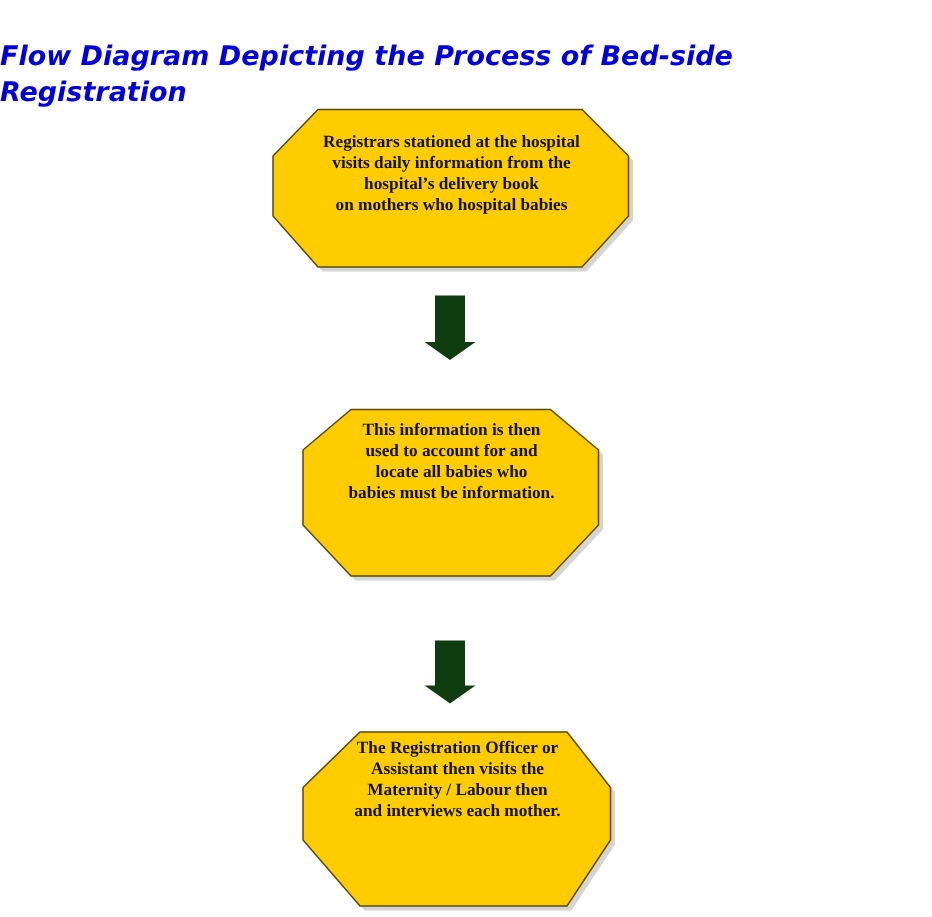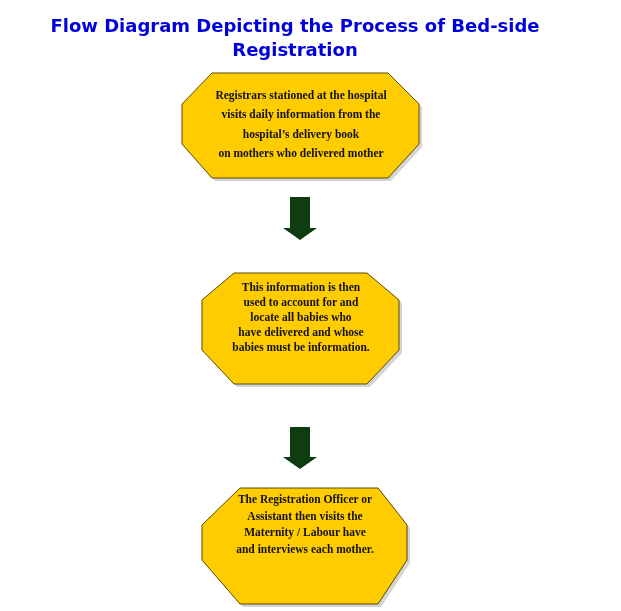--- a/index.html
+++ b/index.html
@@ -1,26 +1,26 @@
 <!DOCTYPE html>
 <html><head>
 <meta charset="utf-8">
 <style>
   html, body { margin: 0; padding: 0; background: #ffffff; }
   body { width: 621px; height: 611px; position: relative; overflow: hidden; }
   .title {
-    position: absolute; left: 0; top: 14px; width: 590px;
-    text-align: center;
+    position: absolute; left: 0; top: 26px; width: 590px;
+    text-align: left;
     font-family: "DejaVu Sans", sans-serif; font-weight: bold;
-    font-size: 18px; line-height: 24px; color: #0000dd;
+    font-size: 18px; line-height: 24px; color: #0000dd; font-style: italic;
   }
   svg.diagram { position: absolute; left: 0; top: 0; }
   .node-text {
     position: absolute;
-    display: flex; flex-direction: column; align-items: center; justify-content: space-between;
+    display: flex; flex-direction: column; align-items: center; justify-content: flex-start;
     font-family: "Liberation Serif", serif; font-weight: bold;
     font-size: 11.5px; line-height: 14px; color: #111111; text-align: center;
   }
   .node-text span { display: block; white-space: nowrap; }
 </style>
 </head>
 <body>
 
 <div class="title" style="color: rgb(0, 0, 221);">
   <div>Flow Diagram Depicting the Process of Bed-side</div>
@@ -46,29 +46,28 @@
   <g>
     <polygon class="shadow" points="243,491 381,491 410,528 410,563 381,607 243,607 205,563 205,528" fill="#b8b8b8" opacity="0.6"></polygon>
     <polygon class="octa" points="240,488 378,488 407,525 407,560 378,604 240,604 202,560 202,525" fill="#ffcc00" stroke="#5a4a00" stroke-width="1"></polygon>
   </g>
 </svg>
 
 <div class="node-text" style="left: 190px; top: 88px; width: 222px; height: 72px; color: rgb(17, 17, 17);">
   <span>Registrars stationed at the hospital</span>
   <span>visits daily information from the</span>
   <span>hospital’s delivery book</span>
-  <span>on mothers who delivered mother</span>
+  <span>on mothers who hospital babies</span>
 </div>
 
 <div class="node-text" style="left: 208px; top: 280px; width: 186px; height: 74px; color: rgb(17, 17, 17);">
   <span>This information is then</span>
   <span>used to account for and</span>
   <span>locate all babies who</span>
-  <span>have delivered and whose</span>
   <span>babies must be information.</span>
 </div>
 
 <div class="node-text" style="left: 208px; top: 492px; width: 194px; height: 64px; color: rgb(17, 17, 17);">
   <span>The Registration Officer or</span>
   <span>Assistant then visits the</span>
-  <span>Maternity / Labour have</span>
+  <span>Maternity / Labour then</span>
   <span>and interviews each mother.</span>
 </div>
 
 </body></html>

